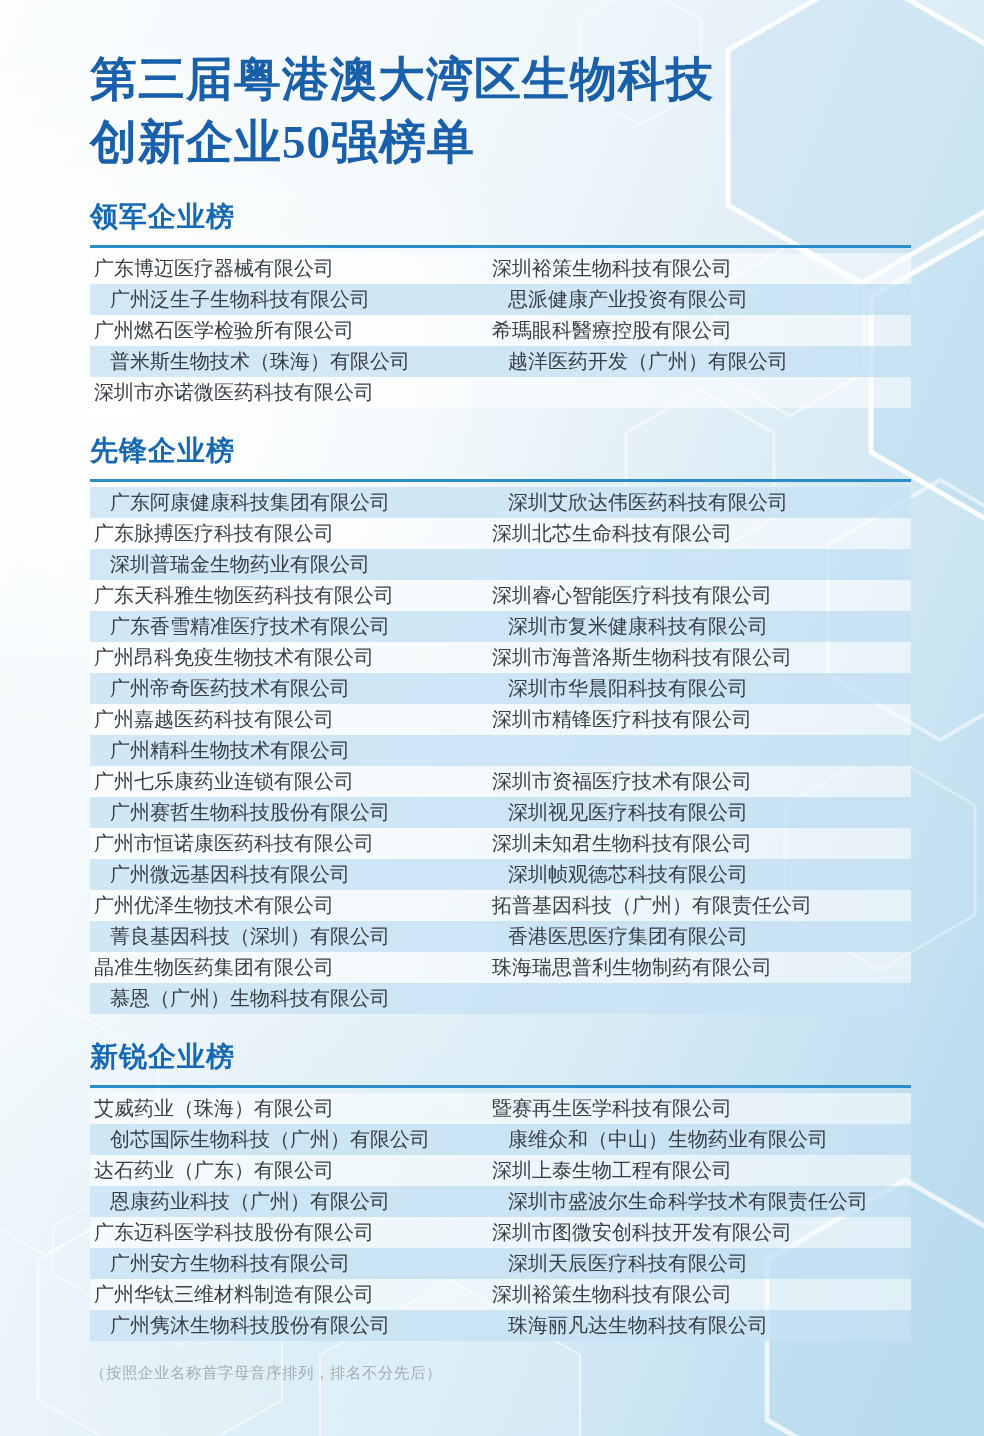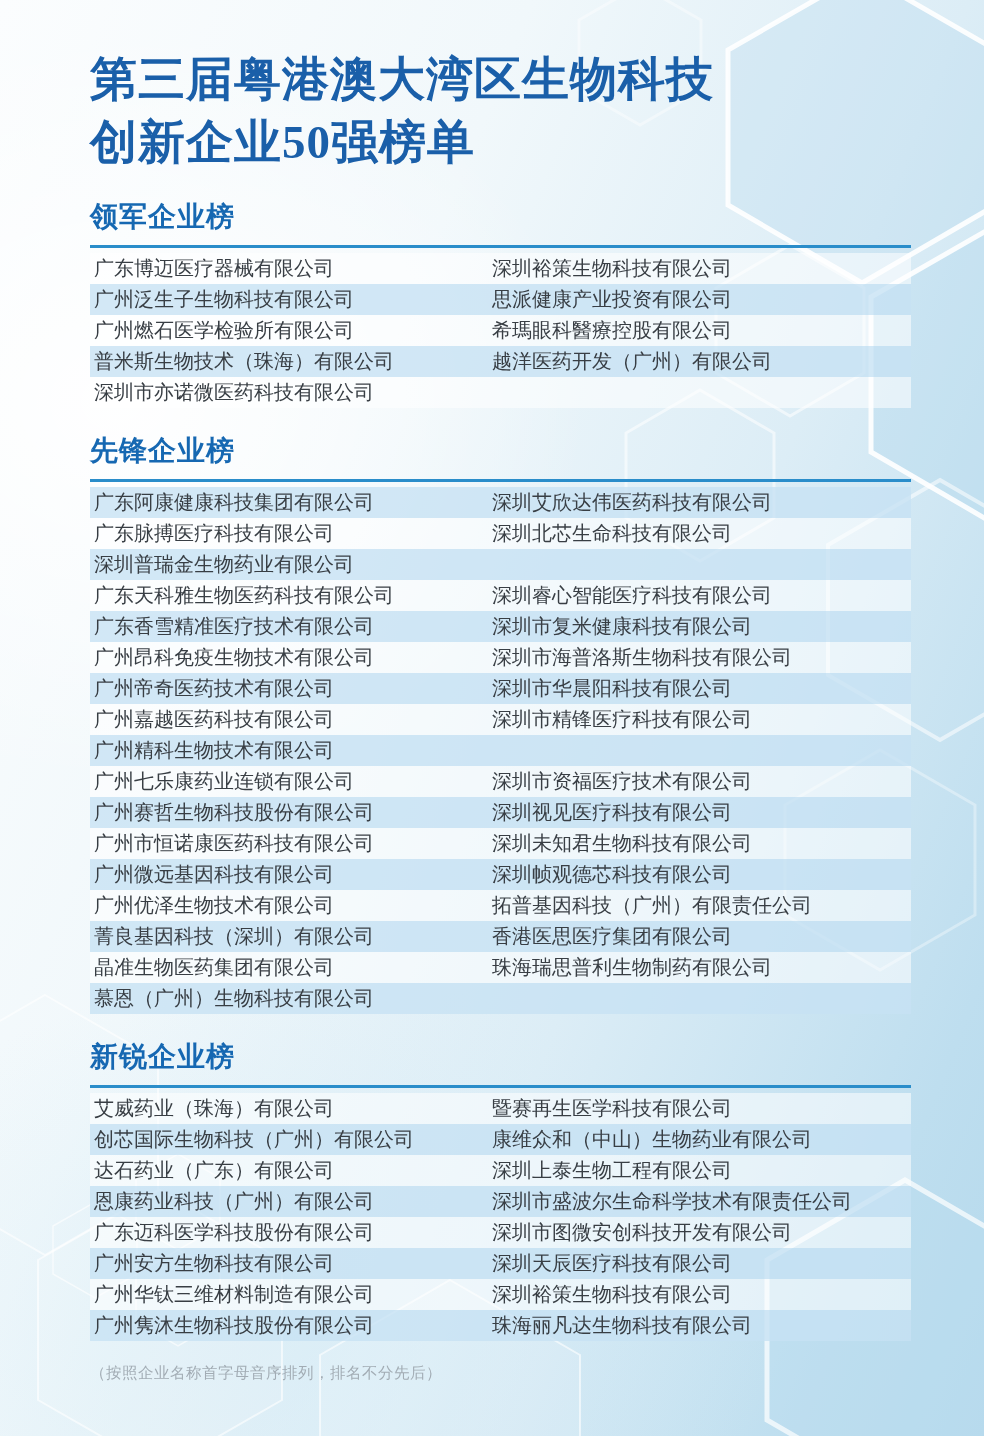--- a/index.html
+++ b/index.html
@@ -34,21 +34,21 @@
   }
   .page-title span{display:block;}
   .list-section{margin-top:24px;}
   .section-heading{
     margin:0;font-size:28px;line-height:37px;font-weight:700;
     color:var(--heading-blue);letter-spacing:1px;
   }
   .section-rule{height:3px;background:var(--rule-blue);margin:10px 0 5px 0;}
   .company-table{width:100%;}
   .company-row{display:flex;height:31px;line-height:31px;background:var(--row-white);}
-  .company-row.striped{background:var(--stripe-blue);}
+  .company-row.striped{background:var(--stripe-blue);padding-left:16px;}
   .company-cell{
     font-size:20px;color:var(--text-dark);
     padding-left:4px;white-space:nowrap;overflow:hidden;
   }
   .company-cell.col-left{width:394px;flex:none;}
   .company-cell.col-right{flex:1;}
   .footer-note{margin-top:22px;font-size:15.5px;color:var(--footer-gray);letter-spacing:0.5px;}
 </style>
 </head>
 <body>

